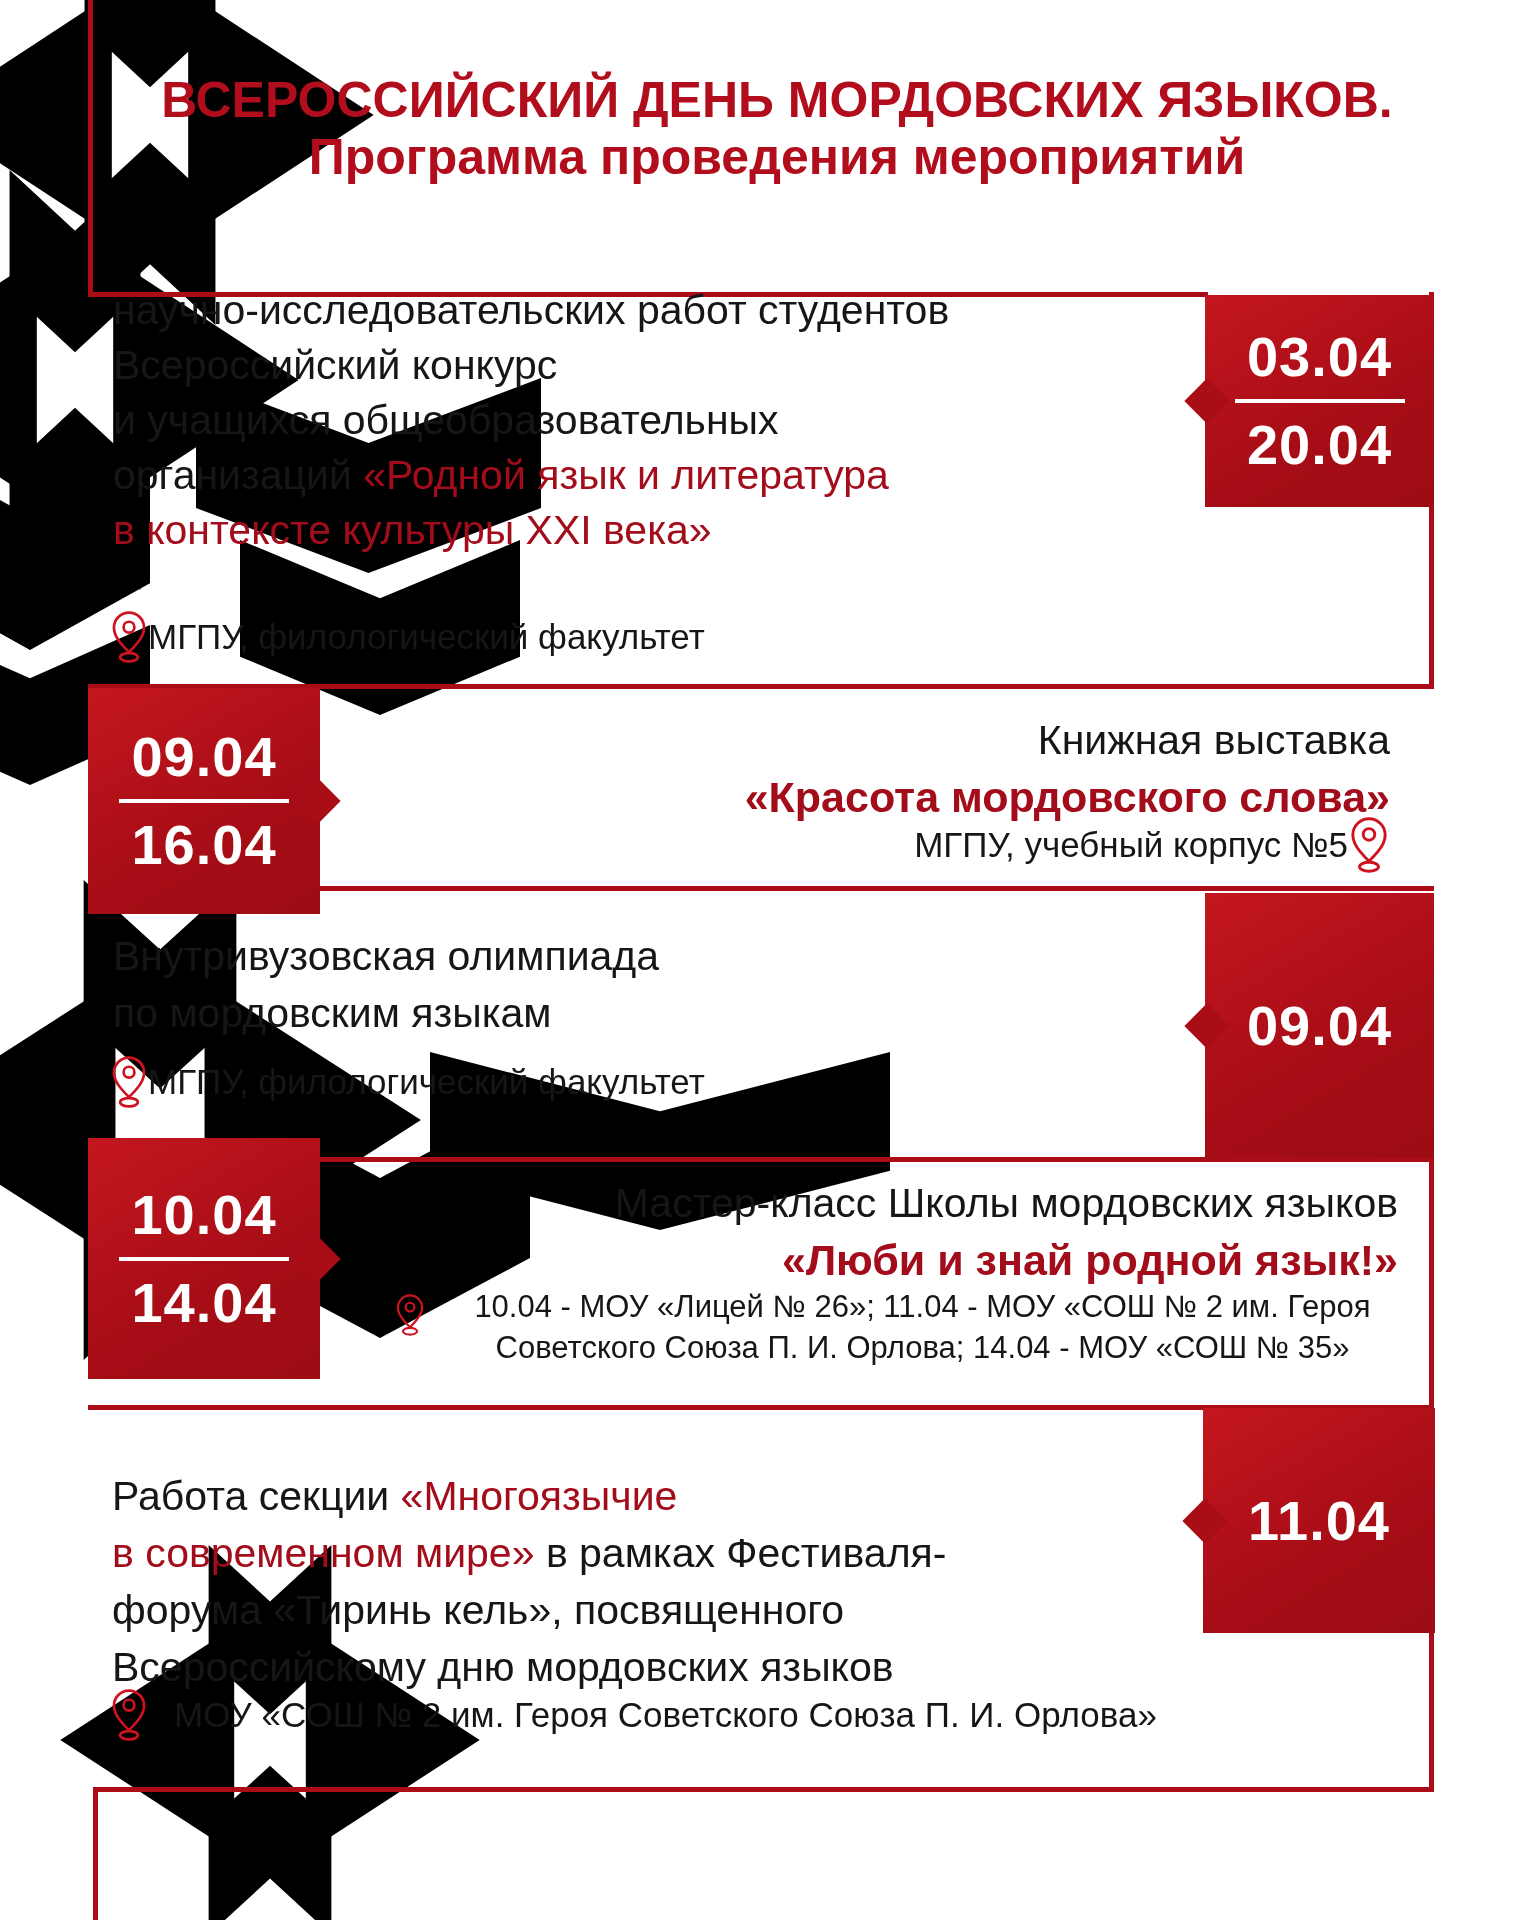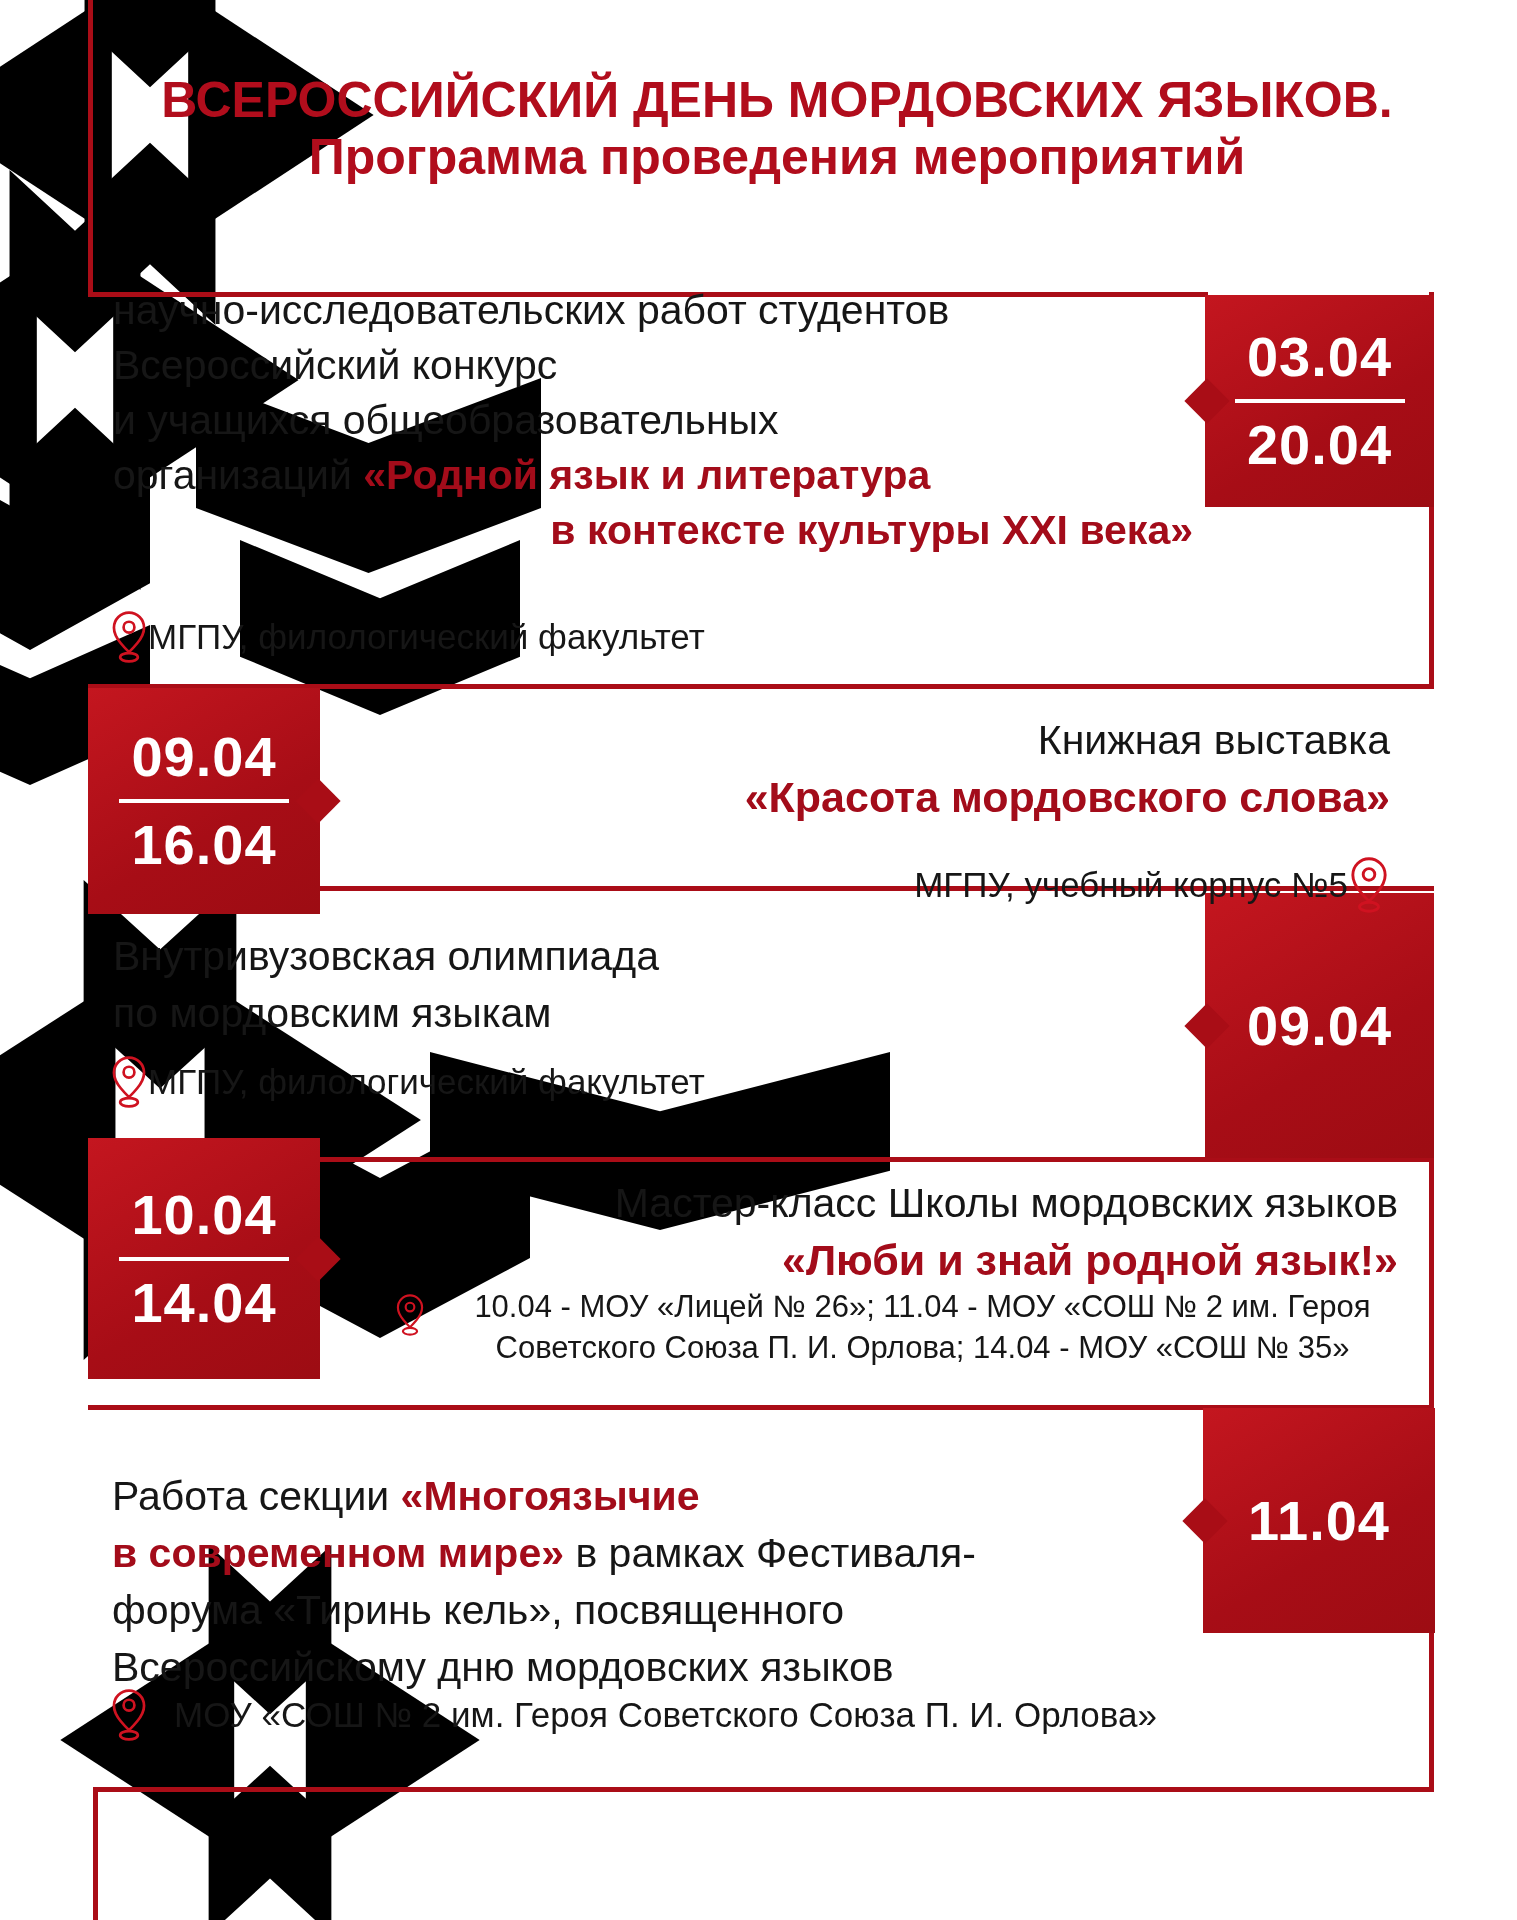--- a/index.html
+++ b/index.html
@@ -20,21 +20,21 @@
   .ddiv{width:170px;height:4px;background:#ffffff;margin:14px 0;}
   .notch{position:absolute;width:32px;height:32px;background:#a90d16;transform:rotate(45deg);top:50%;margin-top:-16px;}
   .notch.l{left:-14px;}
   .notch.r{right:-14px;}
   
   .title{
     position:absolute;left:104px;top:72px;width:1346px;text-align:center;z-index:5;
     color:#b10d1c;font-size:50px;line-height:57px;font-weight:800;
   }
   .body-text{position:absolute;z-index:5;font-size:41px;line-height:55px;color:#161616;}
-  .red{color:#a30c1a;font-weight:700;text-align:right;}
+  .red{color:#a30c1a;font-weight:400;}
   .big-red{color:#a30c1a;font-weight:700;font-size:43px;}
   .loc-row{position:absolute;z-index:5;display:flex;align-items:center;font-size:35px;color:#161616;}
   .loc-row svg{flex:0 0 auto;}
   .right-align{text-align:right;}
   .pin{stroke:#cf1220;fill:none;stroke-width:2.6;}
 </style>
 </head>
 <body>
 
 <div class="page">
@@ -148,21 +148,21 @@
     <svg width="38" height="54" viewBox="0 0 36 52">
         <use href="#pinicon"></use>
       </svg>
     <span>МГПУ, филологический факультет</span>
   </div>
 
   <div class="body-text right-align" style="right:127px;top:712px;line-height:57px">
     <div>Книжная выставка</div>
     <div class="big-red">«Красота мордовского слова»</div>
   </div>
-  <div class="loc-row" style="right:127px;top:856px">
+  <div class="loc-row" style="right:127px;top:816px">
     <span>МГПУ, учебный корпус №5</span>
     <svg width="42" height="58" viewBox="0 0 36 52">
         <use href="#pinicon"></use>
       </svg>
   </div>
 
   <div class="body-text" style="left:113px;top:928px;line-height:57px">
     <div>Внутривузовская олимпиада</div>
     <div>по мордовским языкам</div>
   </div>

